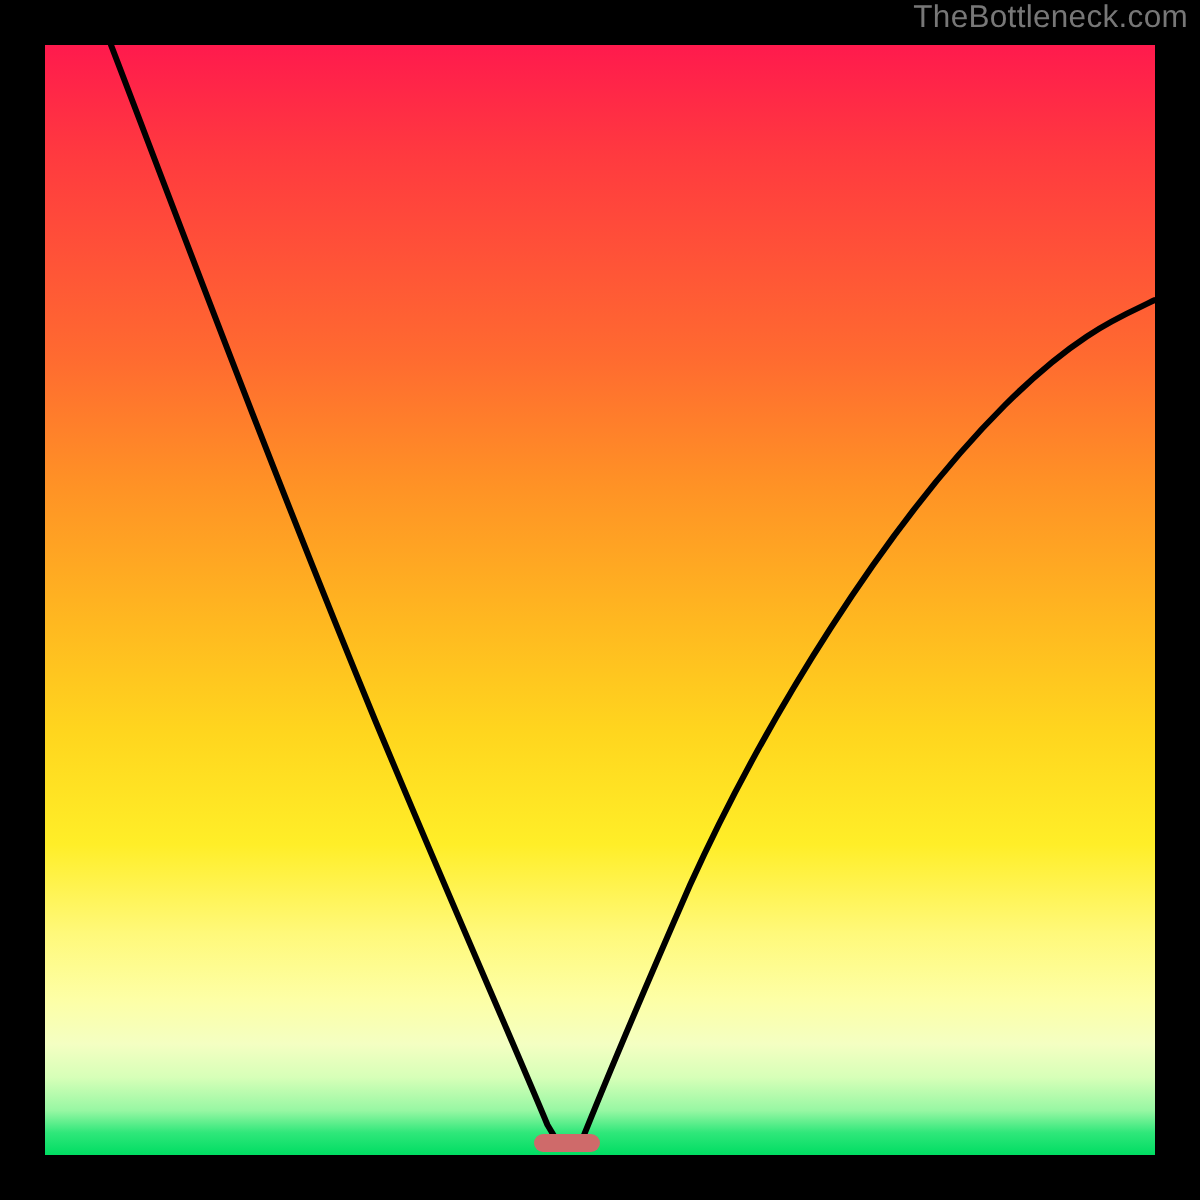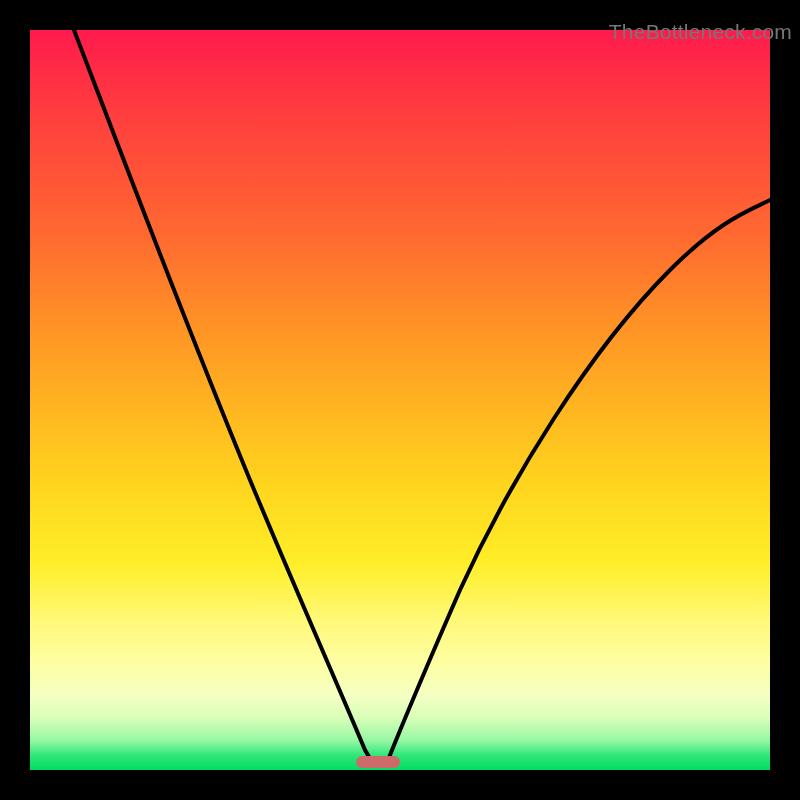--- a/index.html
+++ b/index.html
@@ -51,21 +51,21 @@
     width: 740px;
     height: 740px;
   }
   .marker {
     position: absolute;
     background: #cf6a6a;
     border-radius: 6px;
   }
   .watermark {
     position: absolute;
-    top: 20px;
+    top: 0;
     right: 8px;
     color: #777;
     font-size: 21px;
     letter-spacing: 0.2px;
     font-weight: 500;
   }
 </style>
 </head>
 <body>
 

